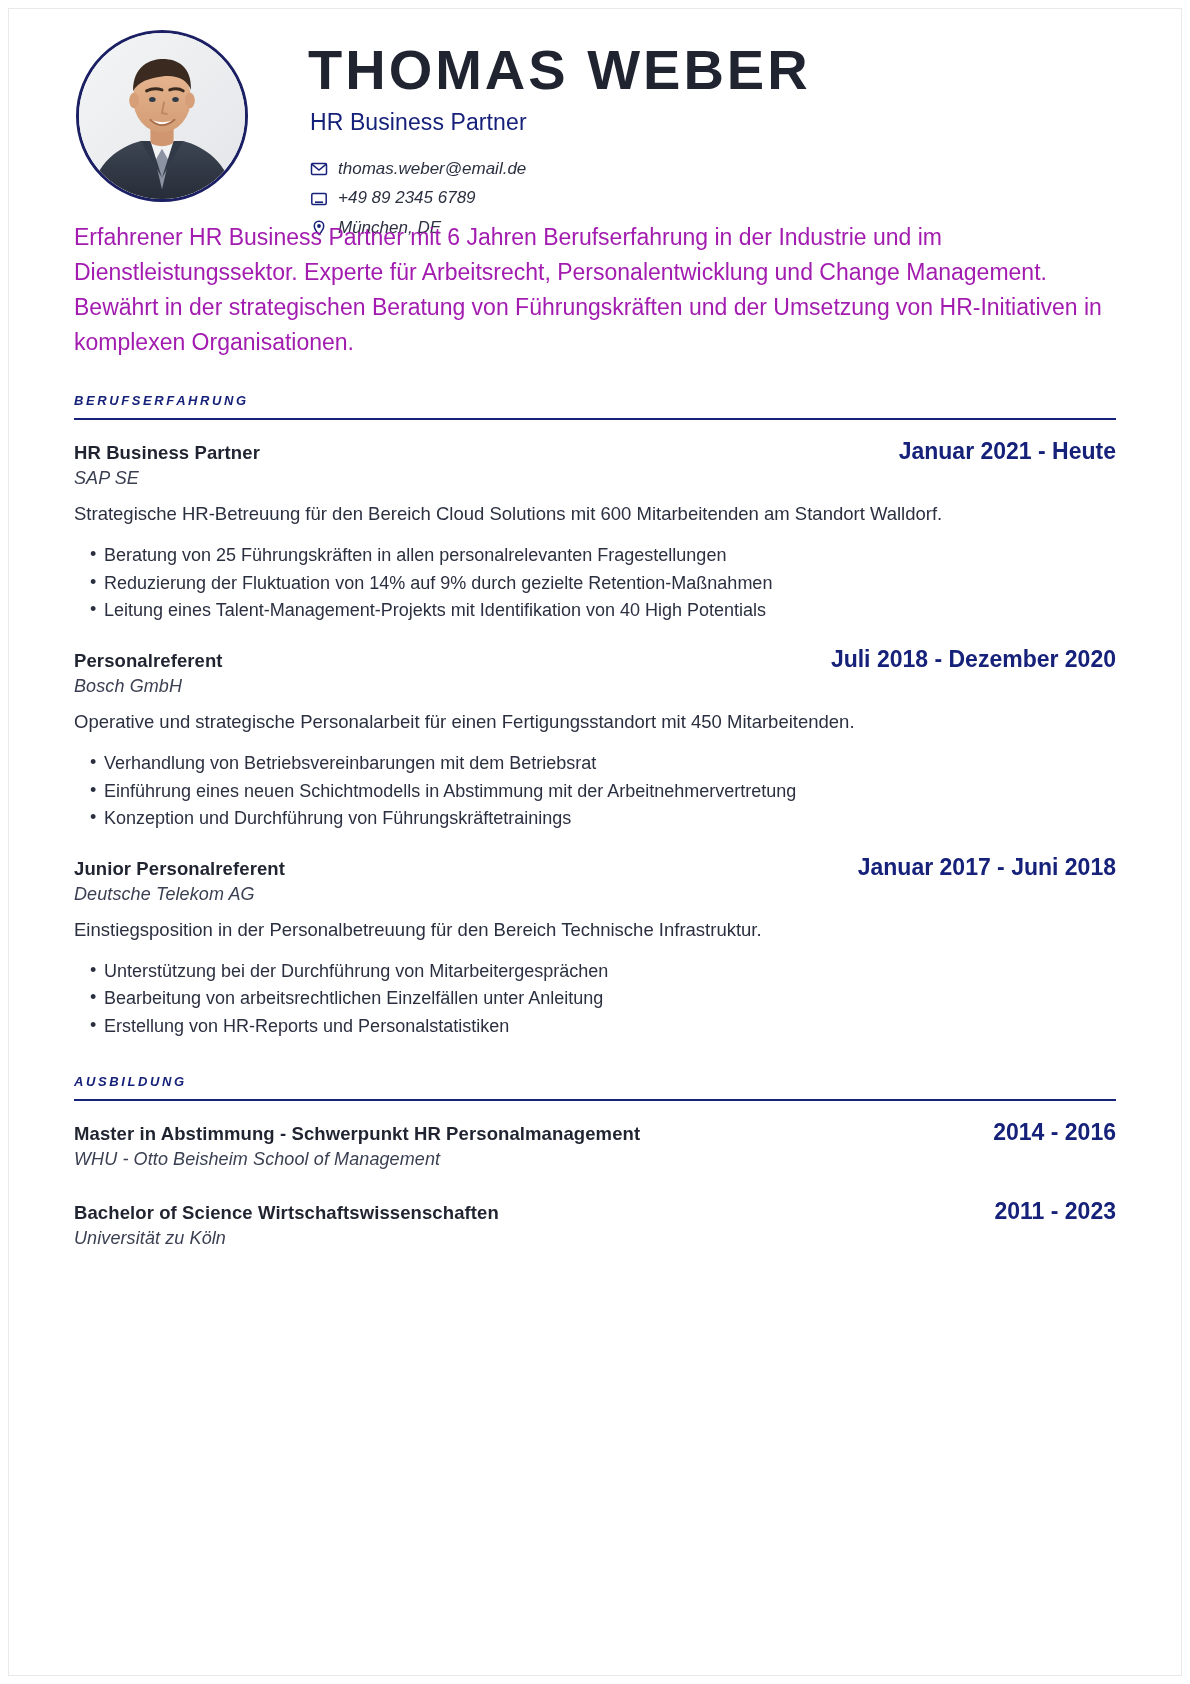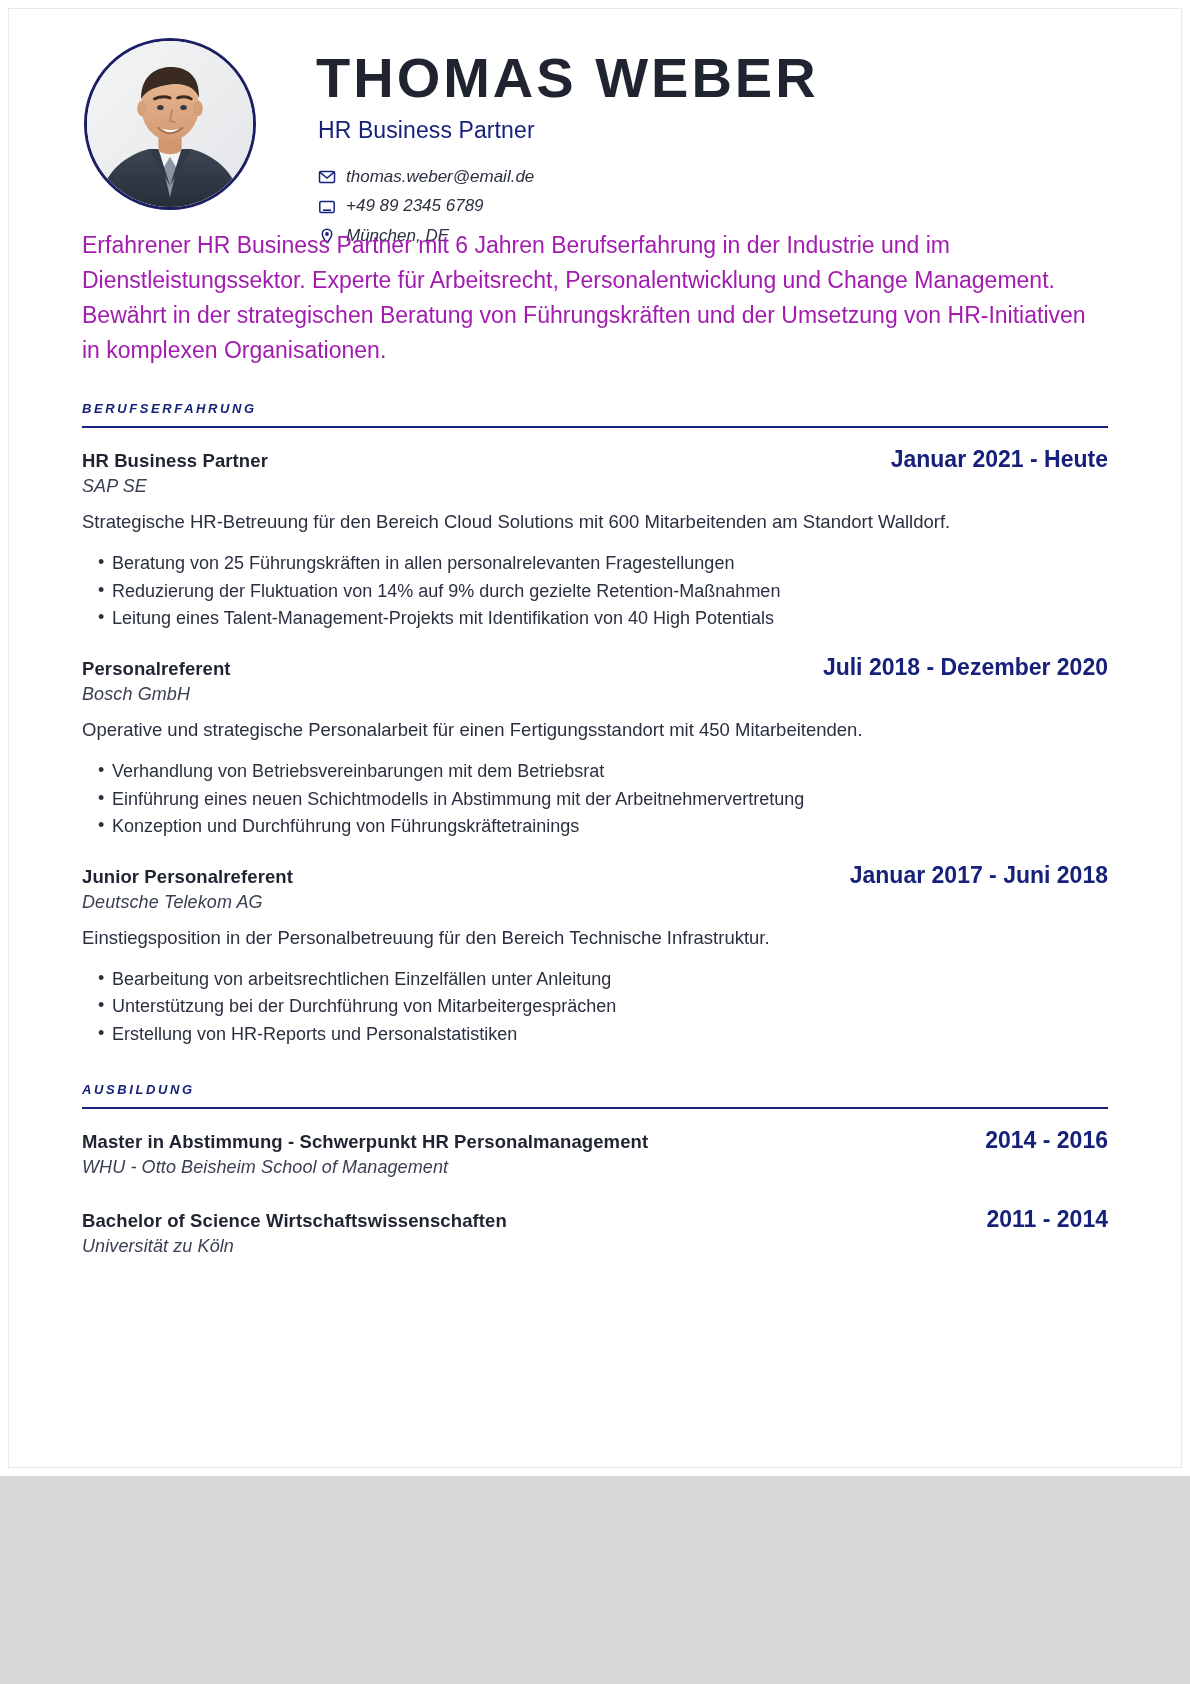--- a/index.html
+++ b/index.html
@@ -7,24 +7,24 @@
     padding: 0;
     background: #d8d8d8;
   }
   body {
     font-family: "Liberation Sans", sans-serif;
     -webkit-font-smoothing: antialiased;
   }
   .page {
     position: relative;
     width: 1190px;
-    height: 1476px;
+    height: 1684px;
     background: #ffffff;
     box-sizing: border-box;
-    padding: 8px;
+    padding: 0;
     overflow: hidden;
     margin: 0 auto;
   }
   .sheet-border {
     position: absolute;
     left: 8px; top: 8px; right: 8px; bottom: 8px;
     border: 1px solid #e9e9e9;
     pointer-events: none;
   }
   .inner {
@@ -320,42 +320,42 @@
       </div>
 
       <div class="entry">
         <div class="entry-head">
           <span class="entry-title">Junior Personalreferent</span>
           <span class="entry-date">Januar 2017 - Juni 2018</span>
         </div>
         <div class="entry-org">Deutsche Telekom AG</div>
         <div class="entry-desc">Einstiegsposition in der Personalbetreuung für den Bereich Technische Infrastruktur.</div>
         <ul class="bullets">
+          <li>Unterstützung bei der Durchführung von Mitarbeitergesprächen</li>
           <li>Bearbeitung von arbeitsrechtlichen Einzelfällen unter Anleitung</li>
-          <li>Unterstützung bei der Durchführung von Mitarbeitergesprächen</li>
           <li>Erstellung von HR-Reports und Personalstatistiken</li>
         </ul>
       </div>
     </div>
 
     <div class="section">
       <h2 class="section-title">AUSBILDUNG</h2>
       <div class="rule"></div>
 
       <div class="entry edu-gap">
         <div class="entry-head">
           <span class="entry-title">Master in Abstimmung - Schwerpunkt HR Personalmanagement</span>
           <span class="entry-date">2014 - 2016</span>
         </div>
         <div class="entry-org">WHU - Otto Beisheim School of Management</div>
       </div>
 
       <div class="entry">
         <div class="entry-head">
           <span class="entry-title">Bachelor of Science Wirtschaftswissenschaften</span>
-          <span class="entry-date">2011 - 2014</span>
+          <span class="entry-date">2011 - 2023</span>
         </div>
         <div class="entry-org">Universität zu Köln</div>
       </div>
     </div>
 
   </div>
 </div>
 
 </body></html>

